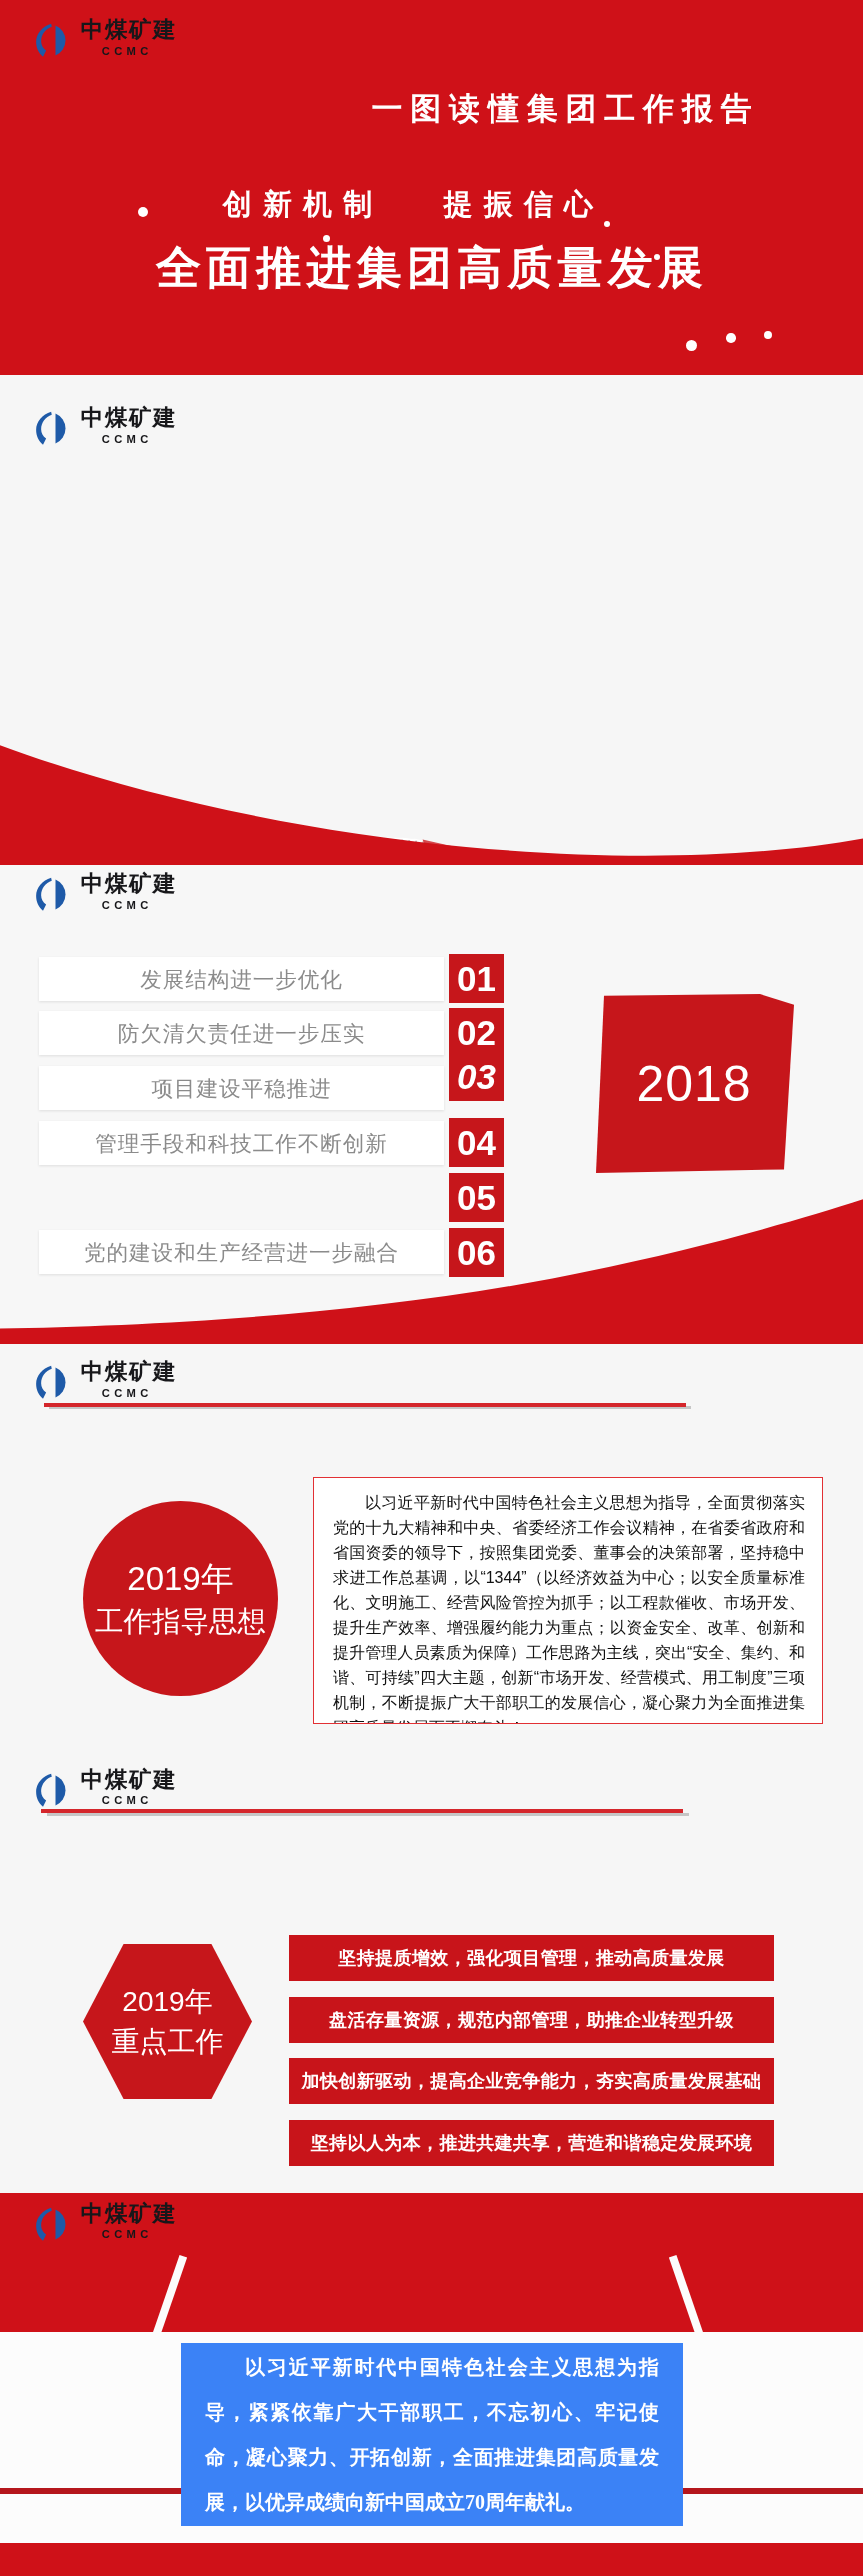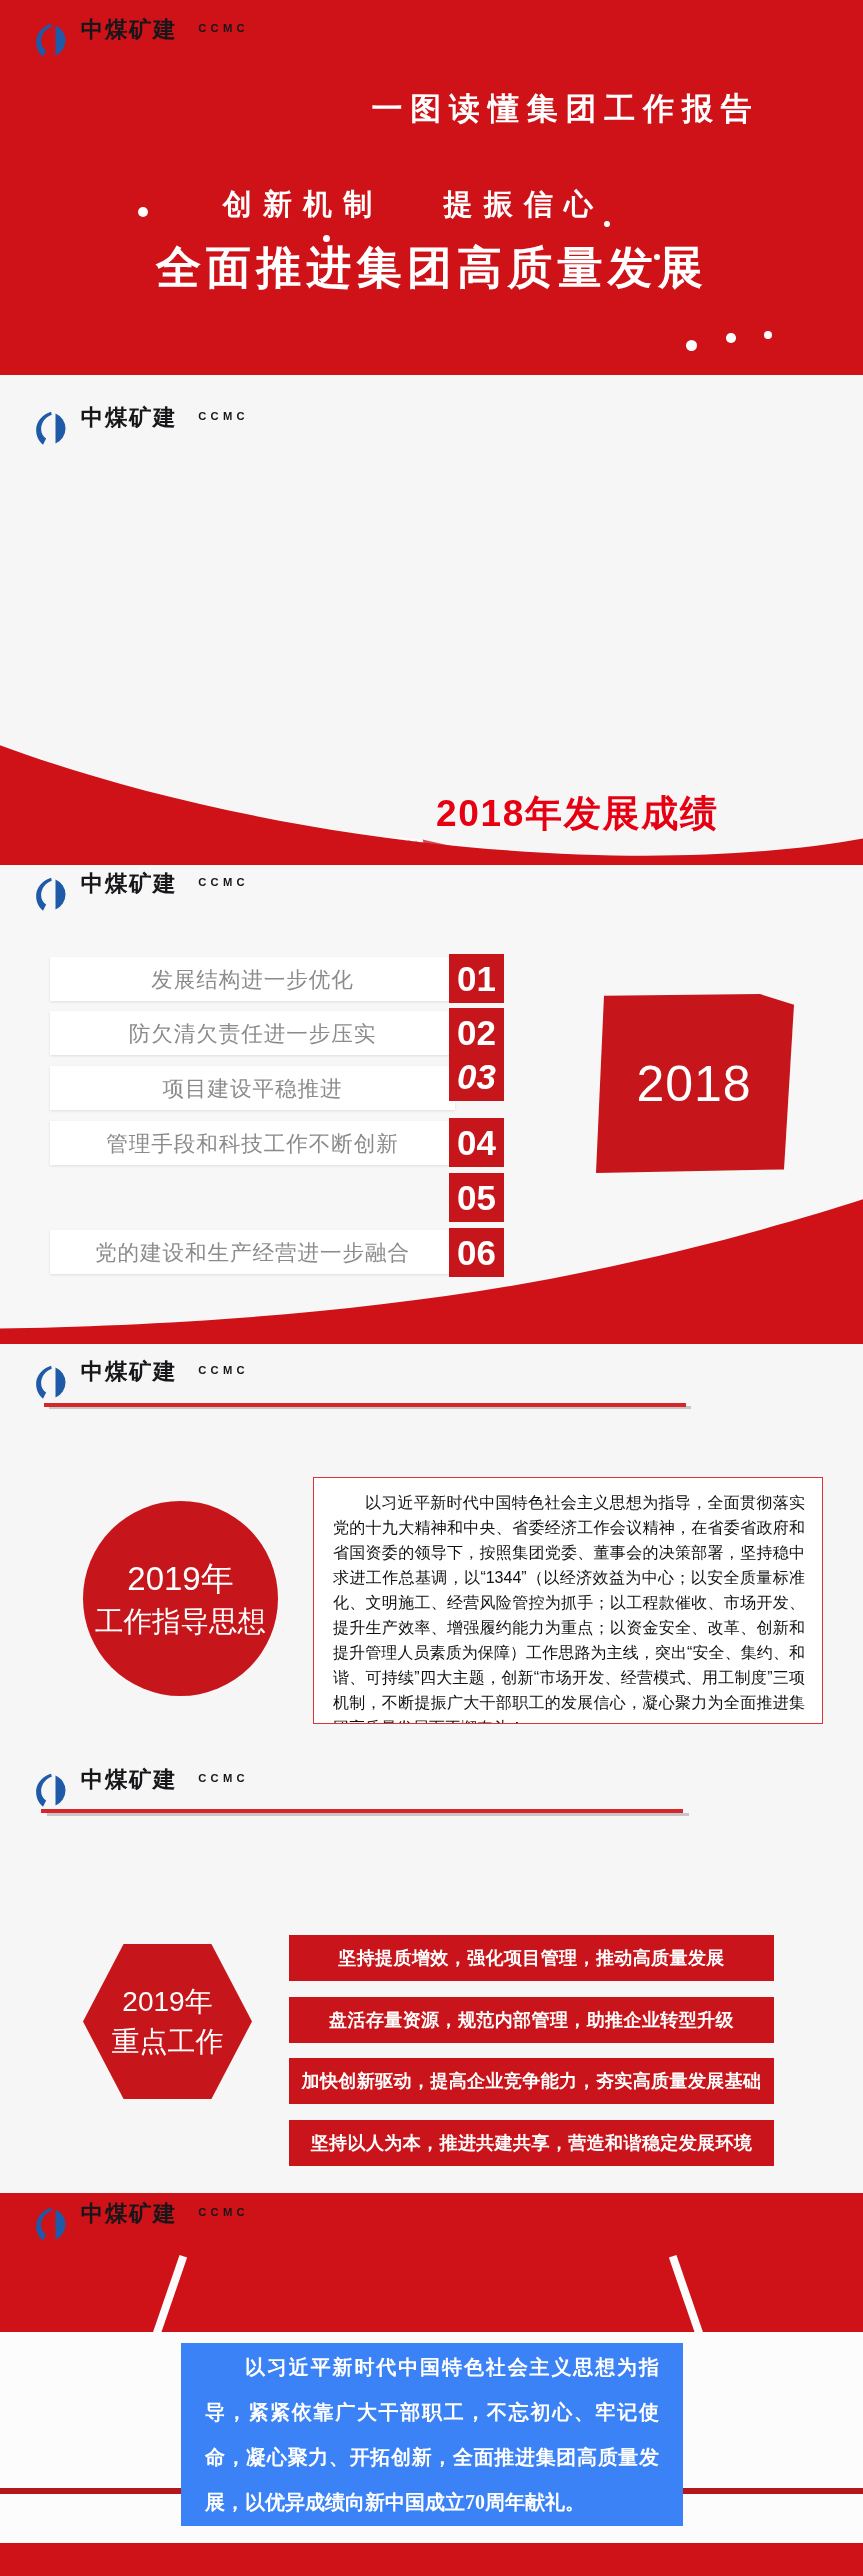--- a/index.html
+++ b/index.html
@@ -3,21 +3,21 @@
 <meta charset="utf-8">
 <style>
   html,body{margin:0;padding:0;background:#ffffff;}
   body{font-family:"Liberation Sans","DejaVu Sans",sans-serif;}
   #poster{position:relative;width:864px;height:2576px;overflow:hidden;background:#f6f6f6;}
   .abs{position:absolute;}
 
   
   .logo{position:absolute;display:flex;align-items:flex-start;gap:7.8px;}
   .logo svg{width:40px;height:43px;display:block;}
-  .logo .ltxt{display:flex;flex-direction:row;line-height:1;}
+  .logo .ltxt{display:flex;flex-direction:column;line-height:1;}
   .logo .lname{font-size:22.4px;font-weight:bold;color:#17171a;letter-spacing:1.7px;}
   .logo .lsub{font-size:11.2px;font-weight:bold;color:#17171a;letter-spacing:4.3px;margin-top:4.3px;margin-left:21px;}
 
   
   .header{left:0;top:0;width:864px;height:375px;background:#cf1118;}
   .top-title{left:0;top:88px;width:864px;text-align:center;padding-left:267px;box-sizing:border-box;
     color:#fff;font-size:31px;font-weight:bold;letter-spacing:7.8px;}
   .slogans{left:129px;top:185px;width:569px;display:flex;justify-content:center;gap:60px;
     color:#fff;font-size:29px;font-weight:bold;letter-spacing:11.2px;}
   .main-title{left:0;top:238px;width:864px;text-align:center;color:#fff;
@@ -28,21 +28,21 @@
   .sec2018{left:0;top:375px;width:864px;height:490px;background:#f6f6f6;}
   .t2018{position:absolute;left:436px;top:414px;font-size:37px;font-weight:bold;color:#e60012;letter-spacing:1.7px;}
   .wave{position:absolute;left:7px;top:449px;width:535px;height:99px;}
   .box2018{position:absolute;left:192px;top:520px;width:488px;height:220px;box-sizing:border-box;
     background:#ffffff;border:1.7px solid #e23034;padding:7px 31px 0 31px;
     font-size:18px;font-weight:bold;color:#141414;line-height:35px;text-align:justify;text-indent:2em;overflow:hidden;}
   .sweep-top{position:absolute;left:0;top:740px;width:864px;height:125px;}
 
   
   .secach{left:0;top:865px;width:864px;height:479px;background:#f7f7f7;}
-  .ach-row-bar{position:absolute;left:50px;width:405px;height:44px;background:#ffffff;
+  .ach-row-bar{position:absolute;left:39px;width:405px;height:44px;background:#ffffff;
     box-shadow:0 0.9px 2.6px rgba(0,0,0,.10);display:flex;align-items:center;justify-content:center;
     color:#8b8b8b;font-size:21.6px;letter-spacing:0.9px;}
   .ach-num{position:absolute;left:449px;width:55px;height:49px;background:#c6161b;
     display:flex;align-items:center;justify-content:center;color:#fff;font-size:35px;font-weight:bold;}
   .flag2018{position:absolute;left:594px;top:994px;width:200px;height:179px;background:#c6161b;
     clip-path:polygon(5% 1%,83% 0%,100% 6%,95% 98%,1% 100%);
     display:flex;align-items:center;justify-content:center;color:#fff;font-size:50px;font-weight:normal;letter-spacing:0.9px;}
   .sweep-bottom{position:absolute;left:0;top:1199px;width:864px;height:145px;}
 
   
@@ -113,21 +113,20 @@
     <div class="logo" style="left:33px;top:32px;">
       <svg viewBox="0 0 64 64">
         <path d="M29 5 C15 9 5 21 5 34 C5 44 9 52 16 58 L21 48 C16 44 13 39 13 33 C13 23 20 13 30 10 Z" fill="#1e5aa8"></path>
         <path d="M36 8 A26 26 0 0 1 36 56 Z" fill="#1e5aa8"></path>
       </svg>
       <div class="ltxt">
         <span class="lname">中煤矿建</span>
         <span class="lsub">CCMC</span>
       </div>
     </div>
-    <div class="t2018">2018年发展成绩</div>
     <svg class="wave" viewBox="0 0 620 115">
       <ellipse cx="60" cy="92" rx="55" ry="9" fill="rgba(0,0,0,0.08)"></ellipse>
       <path d="M4,66 C90,106 190,106 288,60 C380,17 468,14 540,42 C575,55 600,56 616,47" stroke="#dcdcdc" stroke-width="16" fill="none"></path>
       <path d="M4,63 C90,103 190,103 288,57 C380,14 468,11 540,39 C575,52 600,53 616,44" stroke="#ffffff" stroke-width="11" fill="none"></path>
       <path d="M30,58 C120,92 210,92 300,50 C390,10 470,10 552,38" stroke="#b8b8b8" stroke-width="1.5" stroke-dasharray="2 6" fill="none"></path>
       <path d="M318,96 C380,88 440,62 490,36" stroke="#d5484d" stroke-width="9" fill="none"></path>
       <polygon points="482,18 518,26 492,50" fill="#d5484d"></polygon>
       <path d="M318,96 C360,91 396,78 430,60" stroke="#c23a3f" stroke-width="4" fill="none"></path>
     </svg>
     <div class="box2018">集团认真贯彻落实党的十九大精神，坚持稳中求进工作总基调，主动适应经济发展新常态，牢固树立新发展理念，外拓市场，内强管理，推动各项工作取得了积极进展。取得公路一级总承包，水利水电二级总承包，环保、消防一级专业承包资质。</div>

